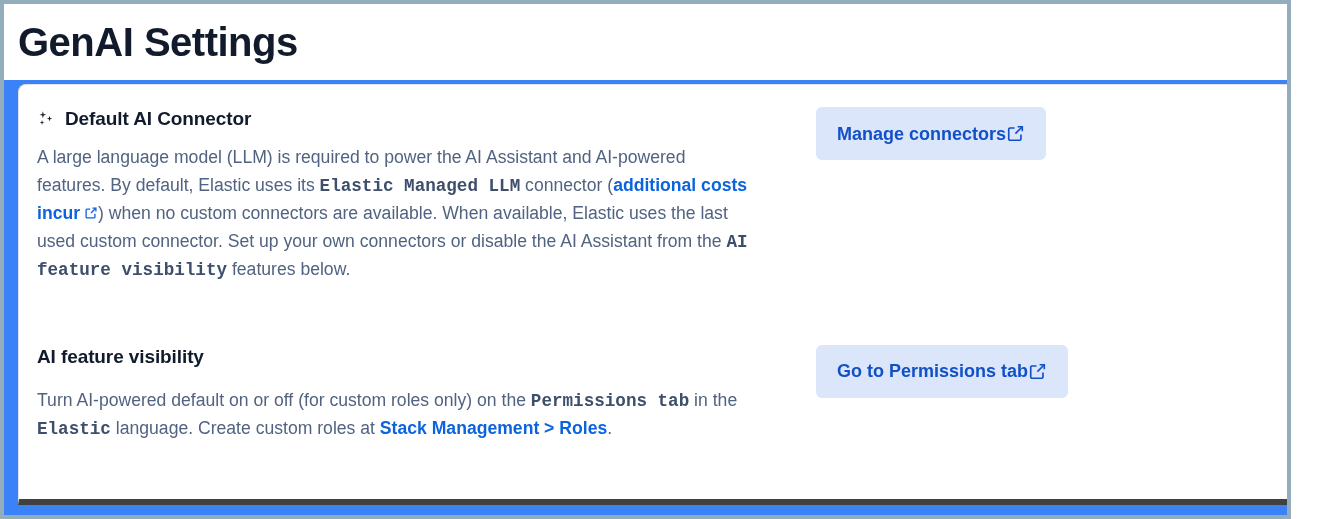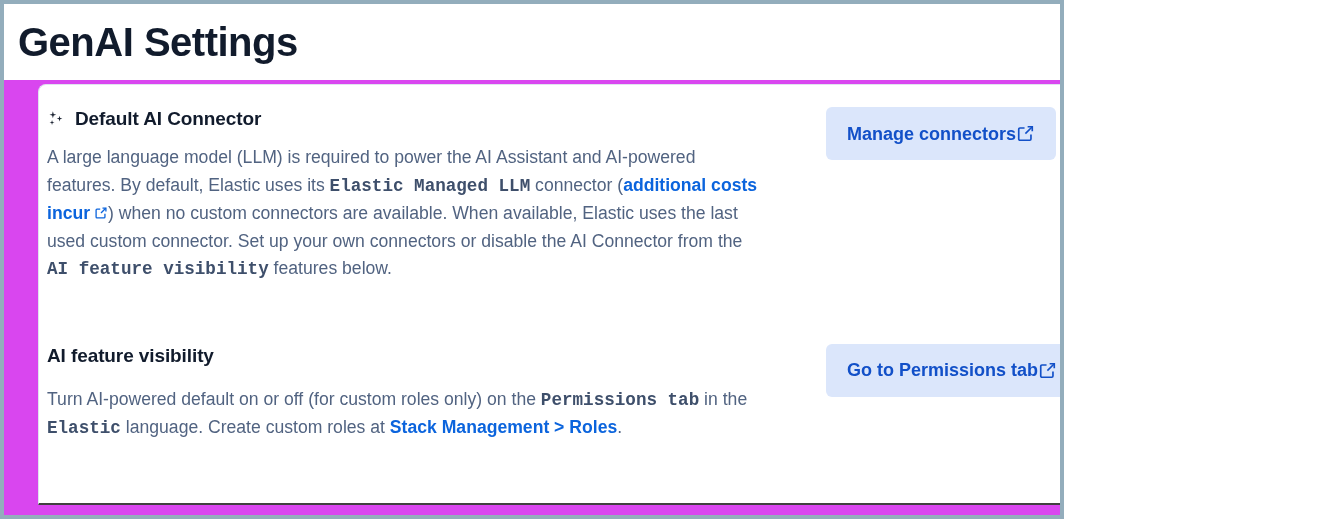--- a/index.html
+++ b/index.html
@@ -7,24 +7,24 @@
     padding: 0;
     background: #ffffff;
   }
   body {
     font-family: "Liberation Sans", sans-serif;
     -webkit-font-smoothing: antialiased;
   }
 
   #app {
     position: relative;
-    width: 1064px;
+    width: 1291px;
     height: 519px;
     box-sizing: border-box;
-    background: #d946ef;
+    background: #3b82f6;
     border: 4px solid #93adbc;
     overflow: hidden;
   }
 
   
   .page-header {
     padding: 14px 0 0 14px;
     height: 76px;
     box-sizing: border-box;
     background: #ffffff;
@@ -41,25 +41,24 @@
   
   .panel {
     position: absolute;
     left: 14px;
     top: 80px;
     right: -2px;
     bottom: 10px;
     background: #ffffff;
     border: 1px solid #dfe3ee;
     border-right: none;
-    border-bottom: 2px solid #404040;
+    border-bottom: 6px solid #404040;
     border-radius: 8px 0 0 0;
     box-sizing: border-box;
-    padding: 22px 22px 10px 8px;
-    margin-left: 20px;
+    padding: 22px 22px 10px 18px;
   }
 
   .section {
     display: flex;
     align-items: flex-start;
   }
   .section-left {
     width: 740px;
     flex: 0 0 740px;
   }
@@ -184,21 +183,21 @@
               <path d="M5.3 10.6 L5.9 12.6 L7.9 13.2 L5.9 13.8 L5.3 15.8 L4.7 13.8 L2.7 13.2 L4.7 12.6 Z"></path>
             </svg>
           </span>
           <h2 class="sec-heading">Default AI Connector</h2>
         </div>
 
         <p class="body-text"><span>A large language model (LLM) is required to power the AI Assistant and AI-powered features. By default, Elastic uses its </span><b>Elastic Managed LLM</b><span> connector (</span><a class="link" href="#"><span>additional costs incur</span><span class="ext-inline"><svg viewBox="0 0 16 16" width="14" height="14" fill="none" stroke="currentColor" stroke-width="1.5" aria-hidden="true">
                   <path d="M12.5 8.9 V12.6 a1 1 0 0 1 -1 1 H3.4 a1 1 0 0 1 -1 -1 V4.5 a1 1 0 0 1 1 -1 H7.1"></path>
                   <path d="M9.7 2.4 H13.6 V6.3"></path>
                   <path d="M13.4 2.6 L8.0 8.0"></path>
-                </svg></span></a><span>) when no custom connectors are available. When available, Elastic uses the last used custom connector. Set up your own connectors or disable the AI Connector from the </span><b>AI feature visibility</b><span> features below.</span></p>
+                </svg></span></a><span>) when no custom connectors are available. When available, Elastic uses the last used custom connector. Set up your own connectors or disable the AI Assistant from the </span><b>AI feature visibility</b><span> features below.</span></p>
       </div>
 
       <div class="section-right">
         <button class="btn">
           <span>Manage connectors</span>
           <span class="ext-btn">
             <svg viewBox="0 0 16 16" width="19" height="19" fill="none" stroke="currentColor" stroke-width="1.4" aria-hidden="true">
               <path d="M12.6 8.8 V12.7 a1 1 0 0 1 -1 1 H3.3 a1 1 0 0 1 -1 -1 V4.4 a1 1 0 0 1 1 -1 H7.2"></path>
               <path d="M9.8 2.3 H13.7 V6.2"></path>
               <path d="M13.5 2.5 L7.9 8.1"></path>

